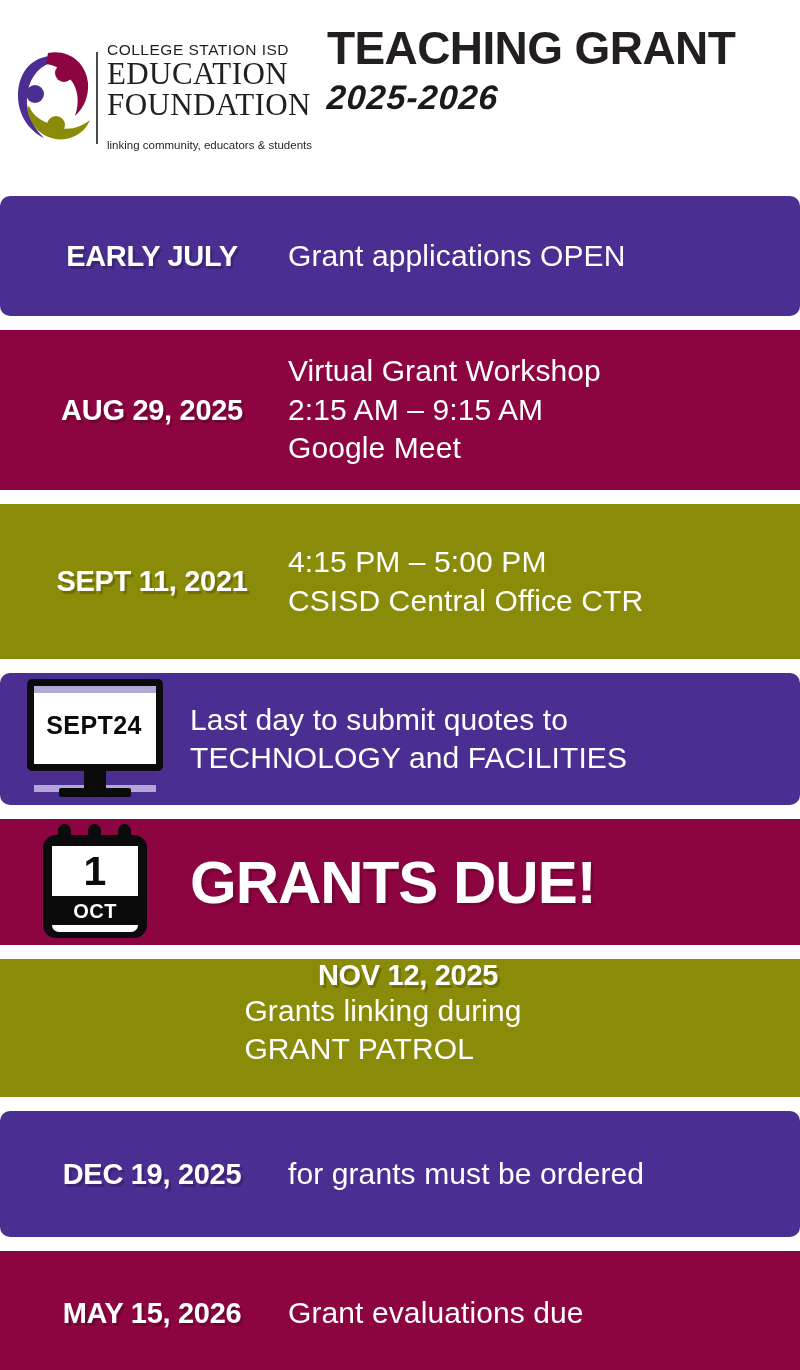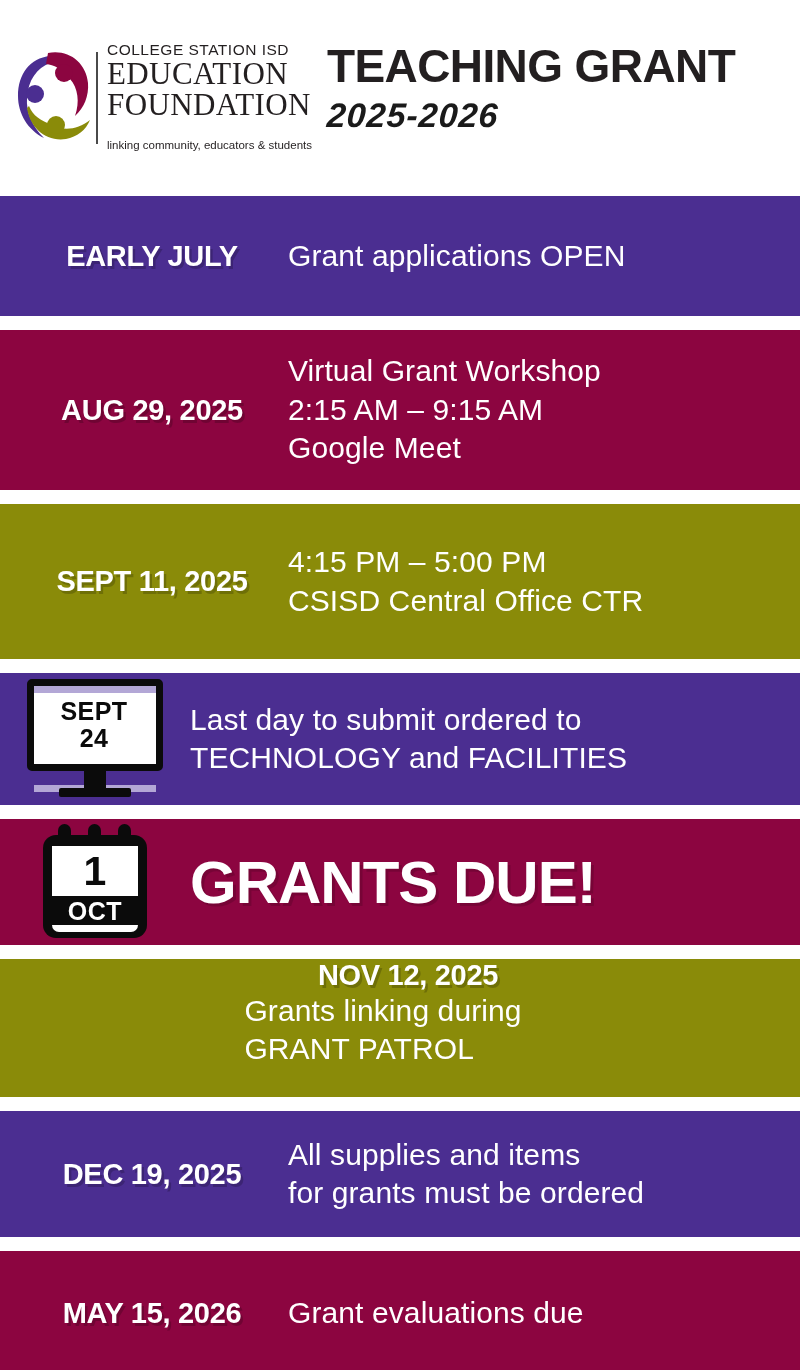--- a/index.html
+++ b/index.html
@@ -69,21 +69,21 @@
     font-family: "Liberation Sans", sans-serif;
     font-size: 11.5px;
     color: #231f20;
     line-height: 1.2;
     margin-top: 19px;
     white-space: nowrap;
   }
   .title-block {
     position: absolute;
     left: 327px;
-    top: 42px;
+    top: 24px;
     width: 470px;
   }
   .title-line {
     font-family: "Liberation Sans", sans-serif;
     font-weight: bold;
     font-size: 46px;
     letter-spacing: -0.6px;
     color: #231f20;
     line-height: 1.08;
     white-space: nowrap;
@@ -107,21 +107,21 @@
   }
   .row {
     width: 800px;
     box-sizing: border-box;
     display: flex;
     align-items: center;
     position: relative;
   }
   .row + .row { margin-top: 14px; }
 
-  .row.purple  { background: #4b2e91; }
+  .row.purple  { background: #4b2e91; border-radius: 10px; }
   .row.maroon  { background: #8c0540; }
   .row.olive   { background: #8a8b09; }
 
   .date-cell {
     flex: 0 0 auto;
     width: 288px;
     box-sizing: border-box;
     padding-left: 26px;
     padding-right: 10px;
     display: flex;
@@ -187,21 +187,21 @@
     position: absolute;
     left: 7px; bottom: 7px;
     width: 122px; height: 7px;
     background: #b3a7d6;
   }
   .mon-text {
     position: absolute;
     left: 7px; top: 14px;
     width: 120px; height: 64px;
     display: flex;
-    flex-direction: column;
+    flex-direction: row;
     align-items: center;
     justify-content: center;
     font-family: "Liberation Sans", sans-serif;
     font-weight: bold;
     font-size: 25px;
     line-height: 1.08;
     color: #0b0b0b;
     letter-spacing: 0.4px;
   }
   .mon-neck {
@@ -259,21 +259,21 @@
   }
   .cal-bot {
     position: absolute;
     left: 13px; top: 72px;
     width: 86px; height: 30px;
     display: flex;
     align-items: center;
     justify-content: center;
     font-family: "Liberation Sans", sans-serif;
     font-weight: bold;
-    font-size: 25px;
+    font-size: 20px;
     color: #ffffff;
     letter-spacing: 0.5px;
     line-height: 1;
   }
   .cal-foot {
     position: absolute;
     left: 13px; top: 101px;
     width: 86px; height: 7px;
     background: #ffffff;
     border-bottom-left-radius: 7px;
@@ -340,21 +340,21 @@
     </div>
     <div class="desc-cell">
       <div class="desc-line">Virtual Grant Workshop</div>
       <div class="desc-line">2:15 AM – 9:15 AM</div>
       <div class="desc-line">Google Meet</div>
     </div>
   </div>
 
   <div class="row olive" style="height:155px;">
     <div class="date-cell">
-      <span class="date-text">SEPT 11, 2025</span>
+      <span class="date-text">SEPT 11, 2021</span>
     </div>
     <div class="desc-cell">
       <div class="desc-line">4:15 PM – 5:00 PM</div>
       <div class="desc-line">CSISD Central Office CTR</div>
     </div>
   </div>
 
   <div class="row purple icon-row" style="height:132px;">
     <div class="icon-cell">
       <div class="monitor">
@@ -363,21 +363,21 @@
         <div class="mon-band-bot"></div>
         <div class="mon-text">
           <span>SEPT</span>
           <span>24</span>
         </div>
         <div class="mon-neck"></div>
         <div class="mon-base"></div>
       </div>
     </div>
     <div class="desc-cell">
-      <div class="desc-line">Last day to submit ordered to</div>
+      <div class="desc-line">Last day to submit quotes to</div>
       <div class="desc-line">TECHNOLOGY and FACILITIES</div>
     </div>
   </div>
 
   <div class="row maroon icon-row" style="height:126px;">
     <div class="icon-cell">
       <div class="calendar">
         <div class="cal-ring r1"></div>
         <div class="cal-ring r2"></div>
         <div class="cal-ring r3"></div>
@@ -400,21 +400,20 @@
       <div class="desc-line">Grants linking during</div>
       <div class="desc-line">GRANT PATROL</div>
     </div>
   </div>
 
   <div class="row purple" style="height:126px;">
     <div class="date-cell">
       <span class="date-text">DEC 19, 2025</span>
     </div>
     <div class="desc-cell">
-      <div class="desc-line">All supplies and items</div>
       <div class="desc-line">for grants must be ordered</div>
     </div>
   </div>
 
   <div class="row maroon" style="height:125px;">
     <div class="date-cell">
       <span class="date-text">MAY 15, 2026</span>
     </div>
     <div class="desc-cell">
       <div class="desc-line">Grant evaluations due</div>

